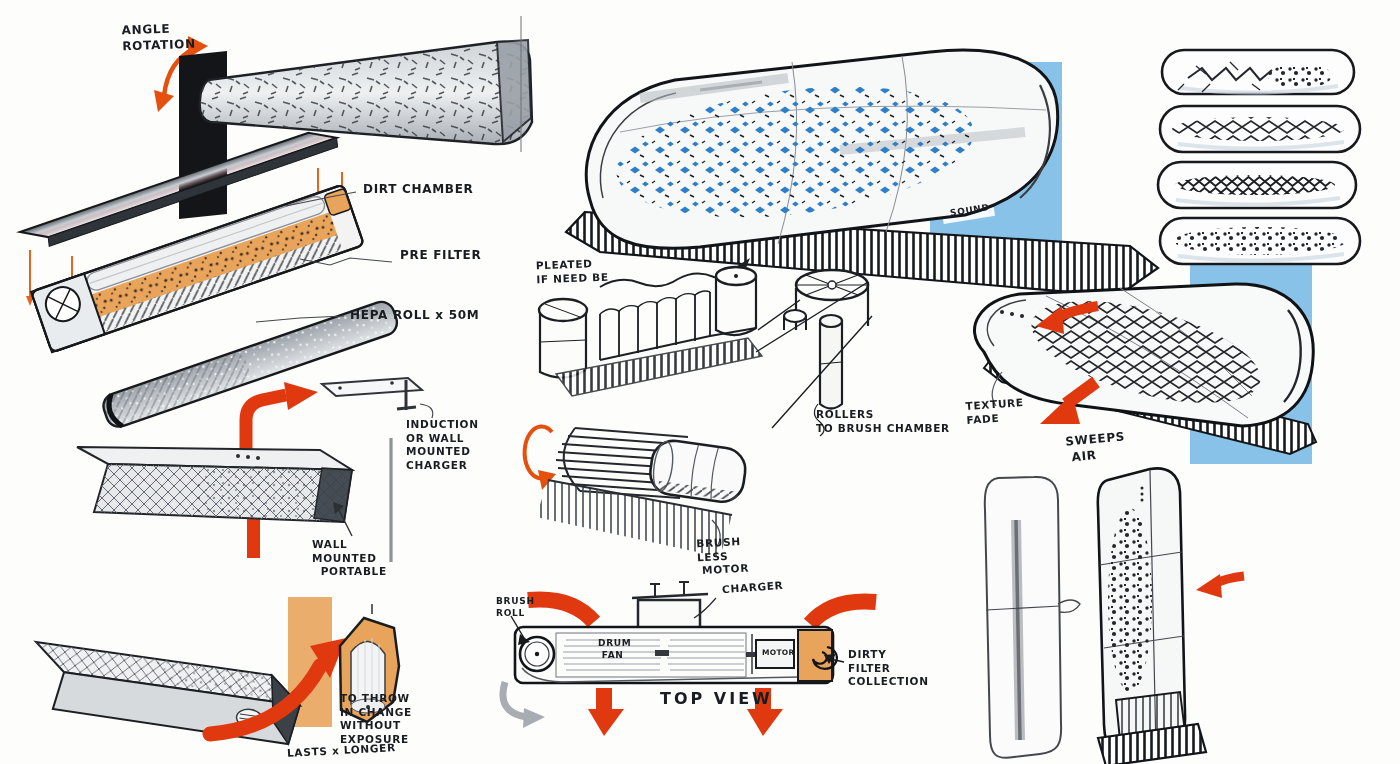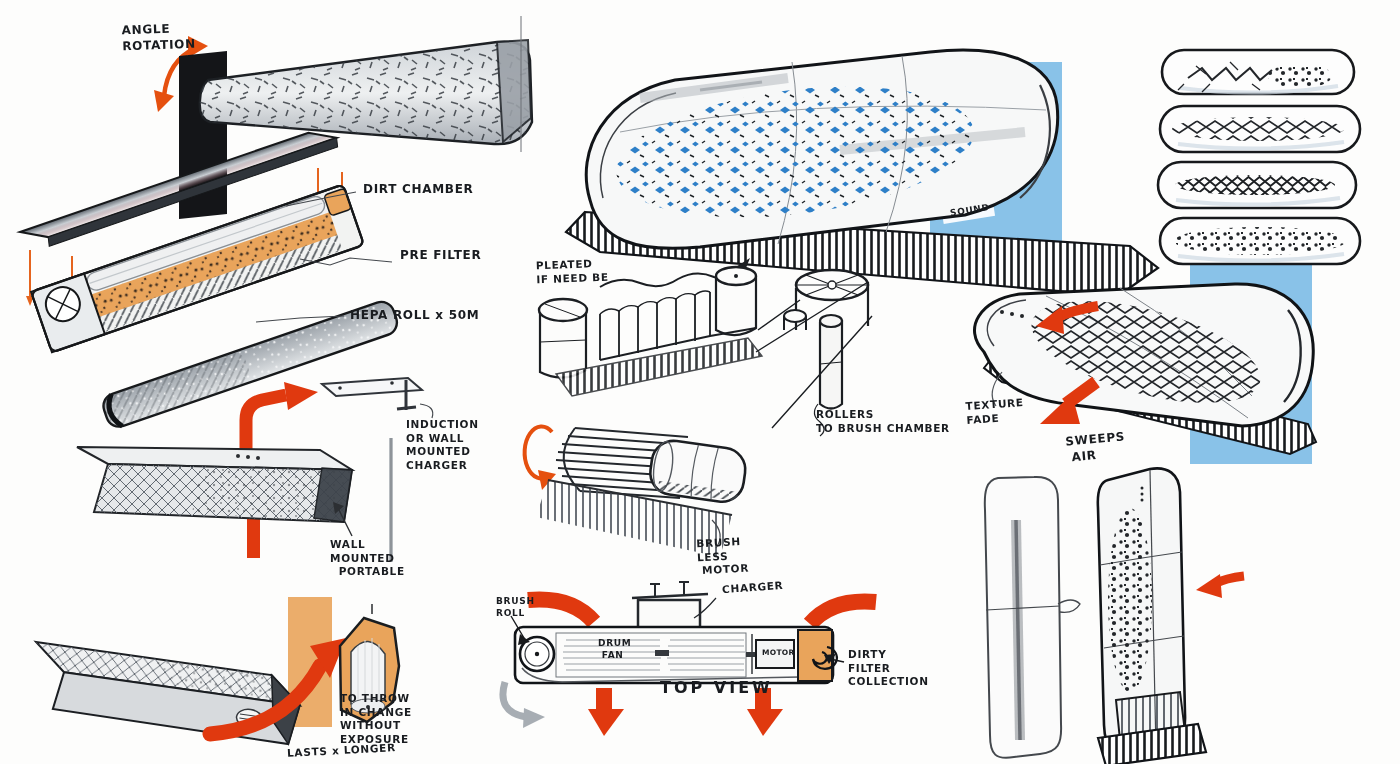--- a/index.html
+++ b/index.html
@@ -3,21 +3,21 @@
 <meta charset="utf-8">
 <style>
   html,body{margin:0;padding:0;background:#ffffff;}
   #canvas{position:relative;width:1400px;height:764px;overflow:hidden;background:#fdfdfc;
           font-family:"DejaVu Sans",sans-serif;}
   #sketch{position:absolute;left:0;top:0;}
   .label{position:absolute;font-family:"DejaVu Sans",sans-serif;font-weight:700;
          font-size:12px;letter-spacing:.7px;color:#191c20;white-space:pre;line-height:1.3;}
   .sm{font-size:10.5px;}
   .xs{font-size:9px;}
-  .big{font-size:16px;letter-spacing:3px;}
+  .big{font-size:16px;letter-spacing:3px;margin-top:11px;}
 </style>
 </head>
 <body>
 
 <div id="canvas">
 
 <svg id="sketch" width="1400" height="764" viewBox="0 0 1400 764">
   <defs>
     <linearGradient id="gLid" x1="0" y1="0" x2="0" y2="1">
       <stop offset="0" stop-color="#5a626a"></stop>
@@ -417,21 +417,21 @@
 
 <div class="label" style="left:122px;top:22px;transform:rotate(-2deg)">ANGLE
 ROTATION</div>
 <div class="label" style="left:363px;top:182px">DIRT CHAMBER</div>
 <div class="label" style="left:400px;top:248px">PRE FILTER</div>
 <div class="label" style="left:350px;top:308px">HEPA ROLL x 50M</div>
 <div class="label sm" style="left:406px;top:418px">INDUCTION
 OR WALL
 MOUNTED
 CHARGER</div>
-<div class="label sm" style="left:330px;top:538px">WALL
+<div class="label sm" style="left:312px;top:538px">WALL
 MOUNTED
   PORTABLE</div>
 <div class="label sm" style="left:536px;top:258px;transform:rotate(-2deg)">PLEATED
 IF NEED BE</div>
 <div class="label sm" style="left:816px;top:408px">ROLLERS
 TO BRUSH CHAMBER</div>
 <div class="label sm" style="left:697px;top:536px;transform:rotate(-3deg)">BRUSH
 LESS
  MOTOR</div>
 <div class="label xs" style="left:950px;top:205px;transform:rotate(-9deg)">SOUND</div>

